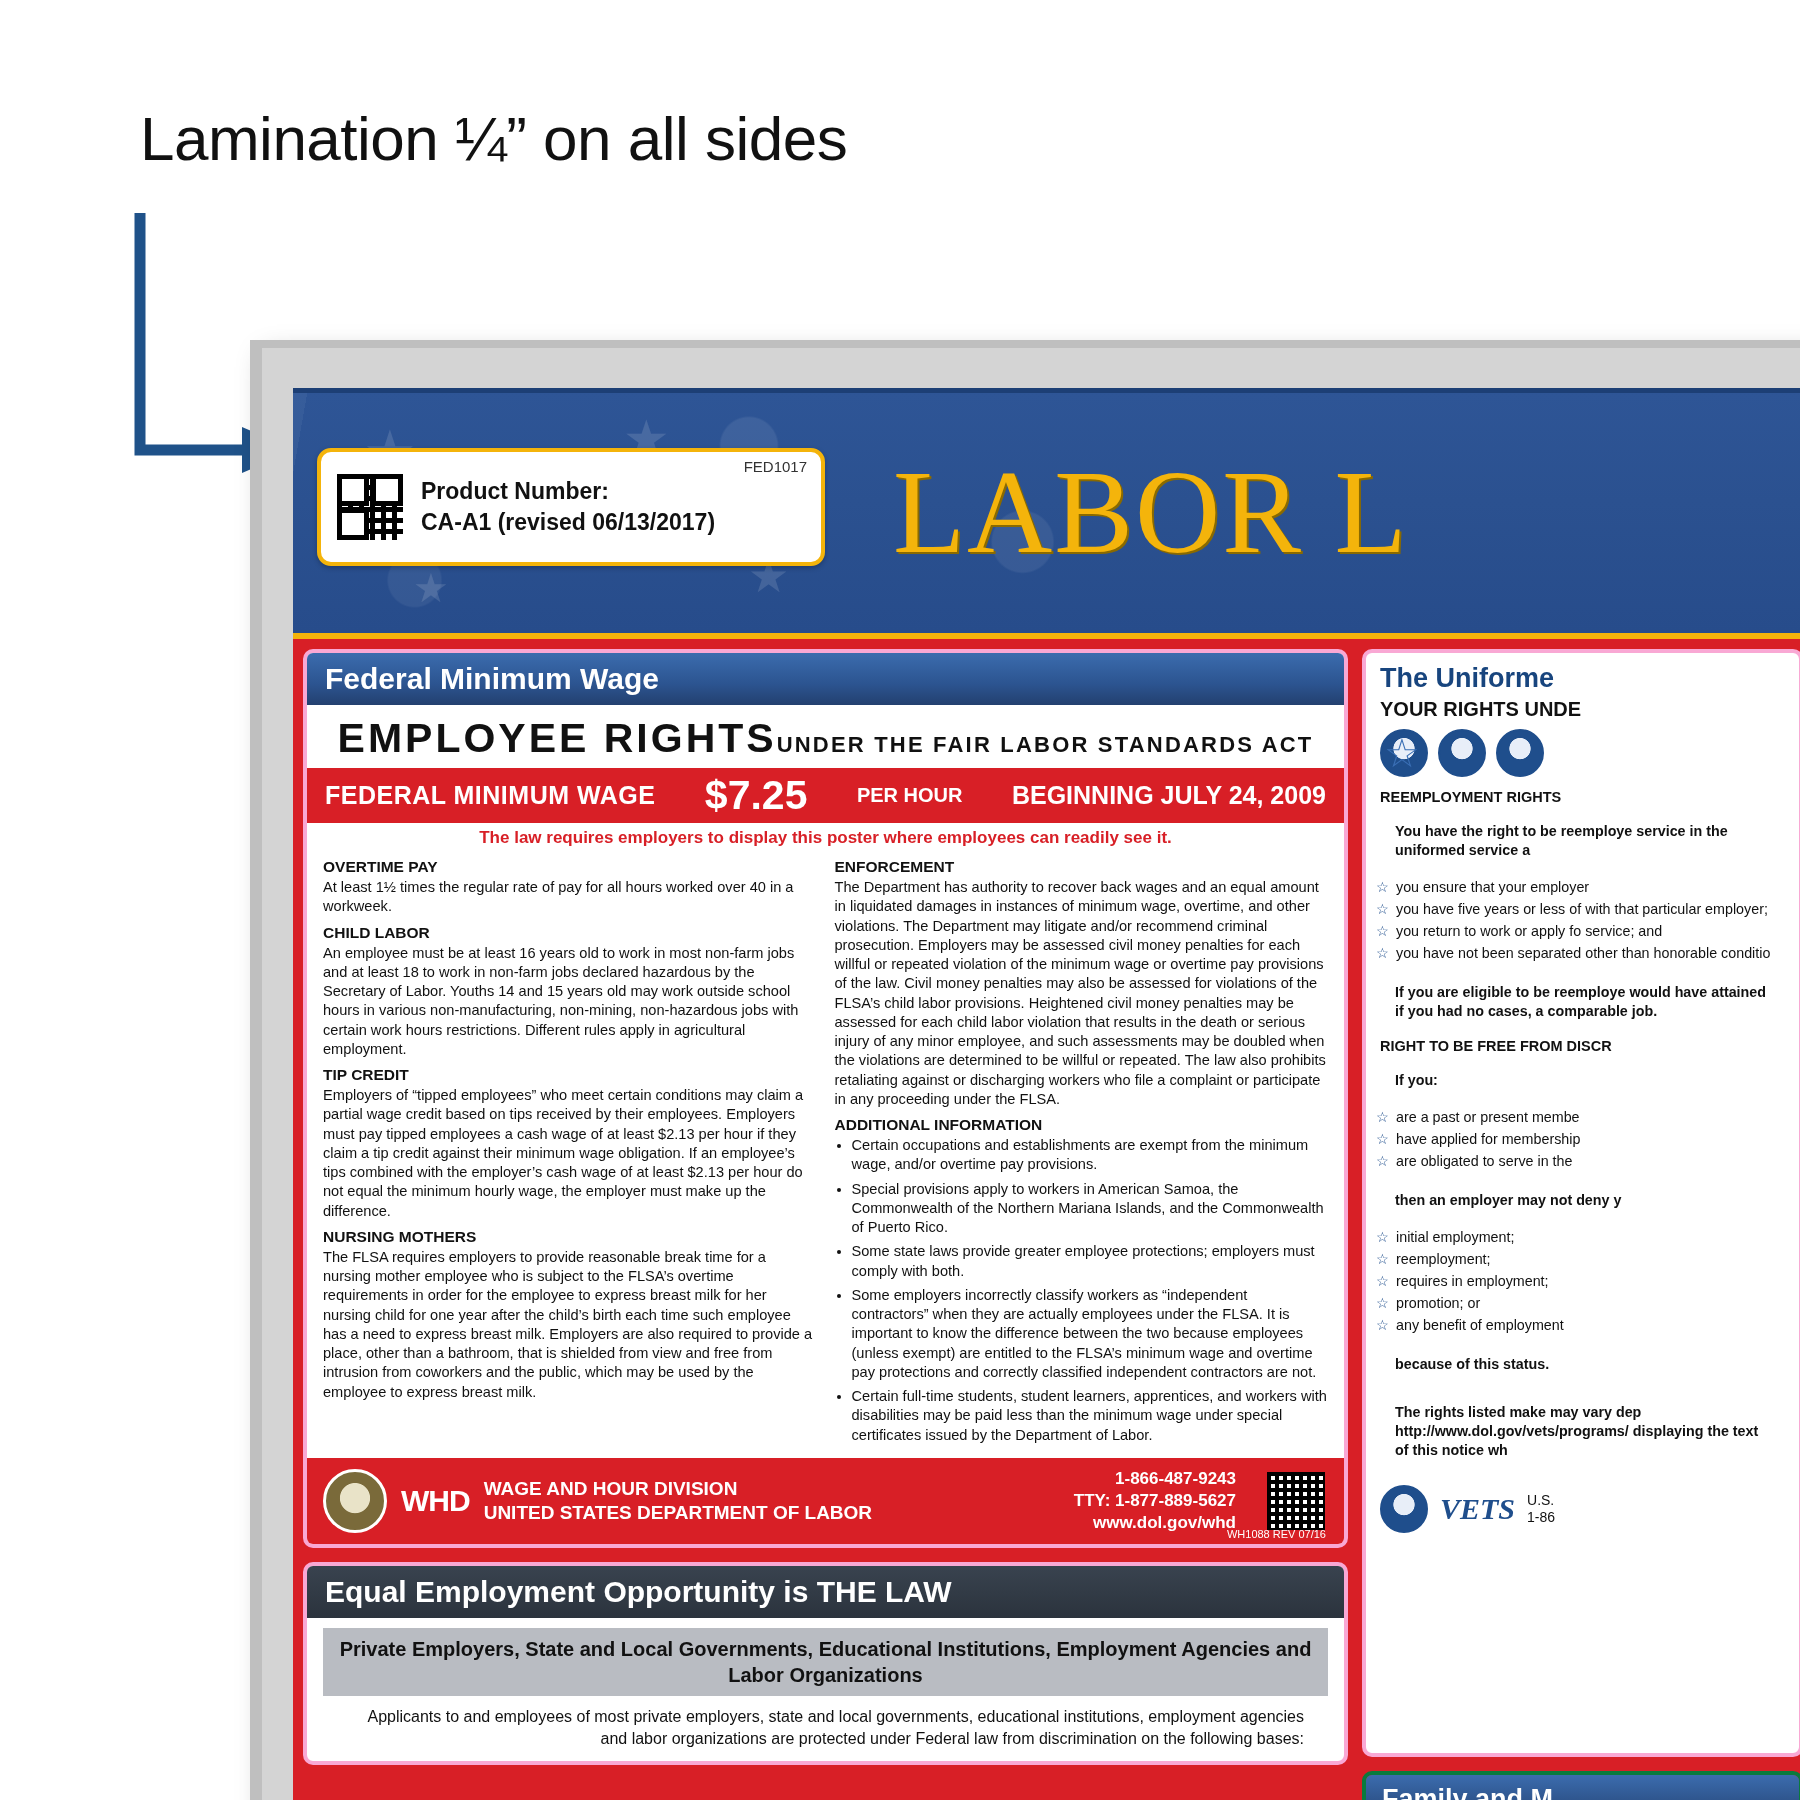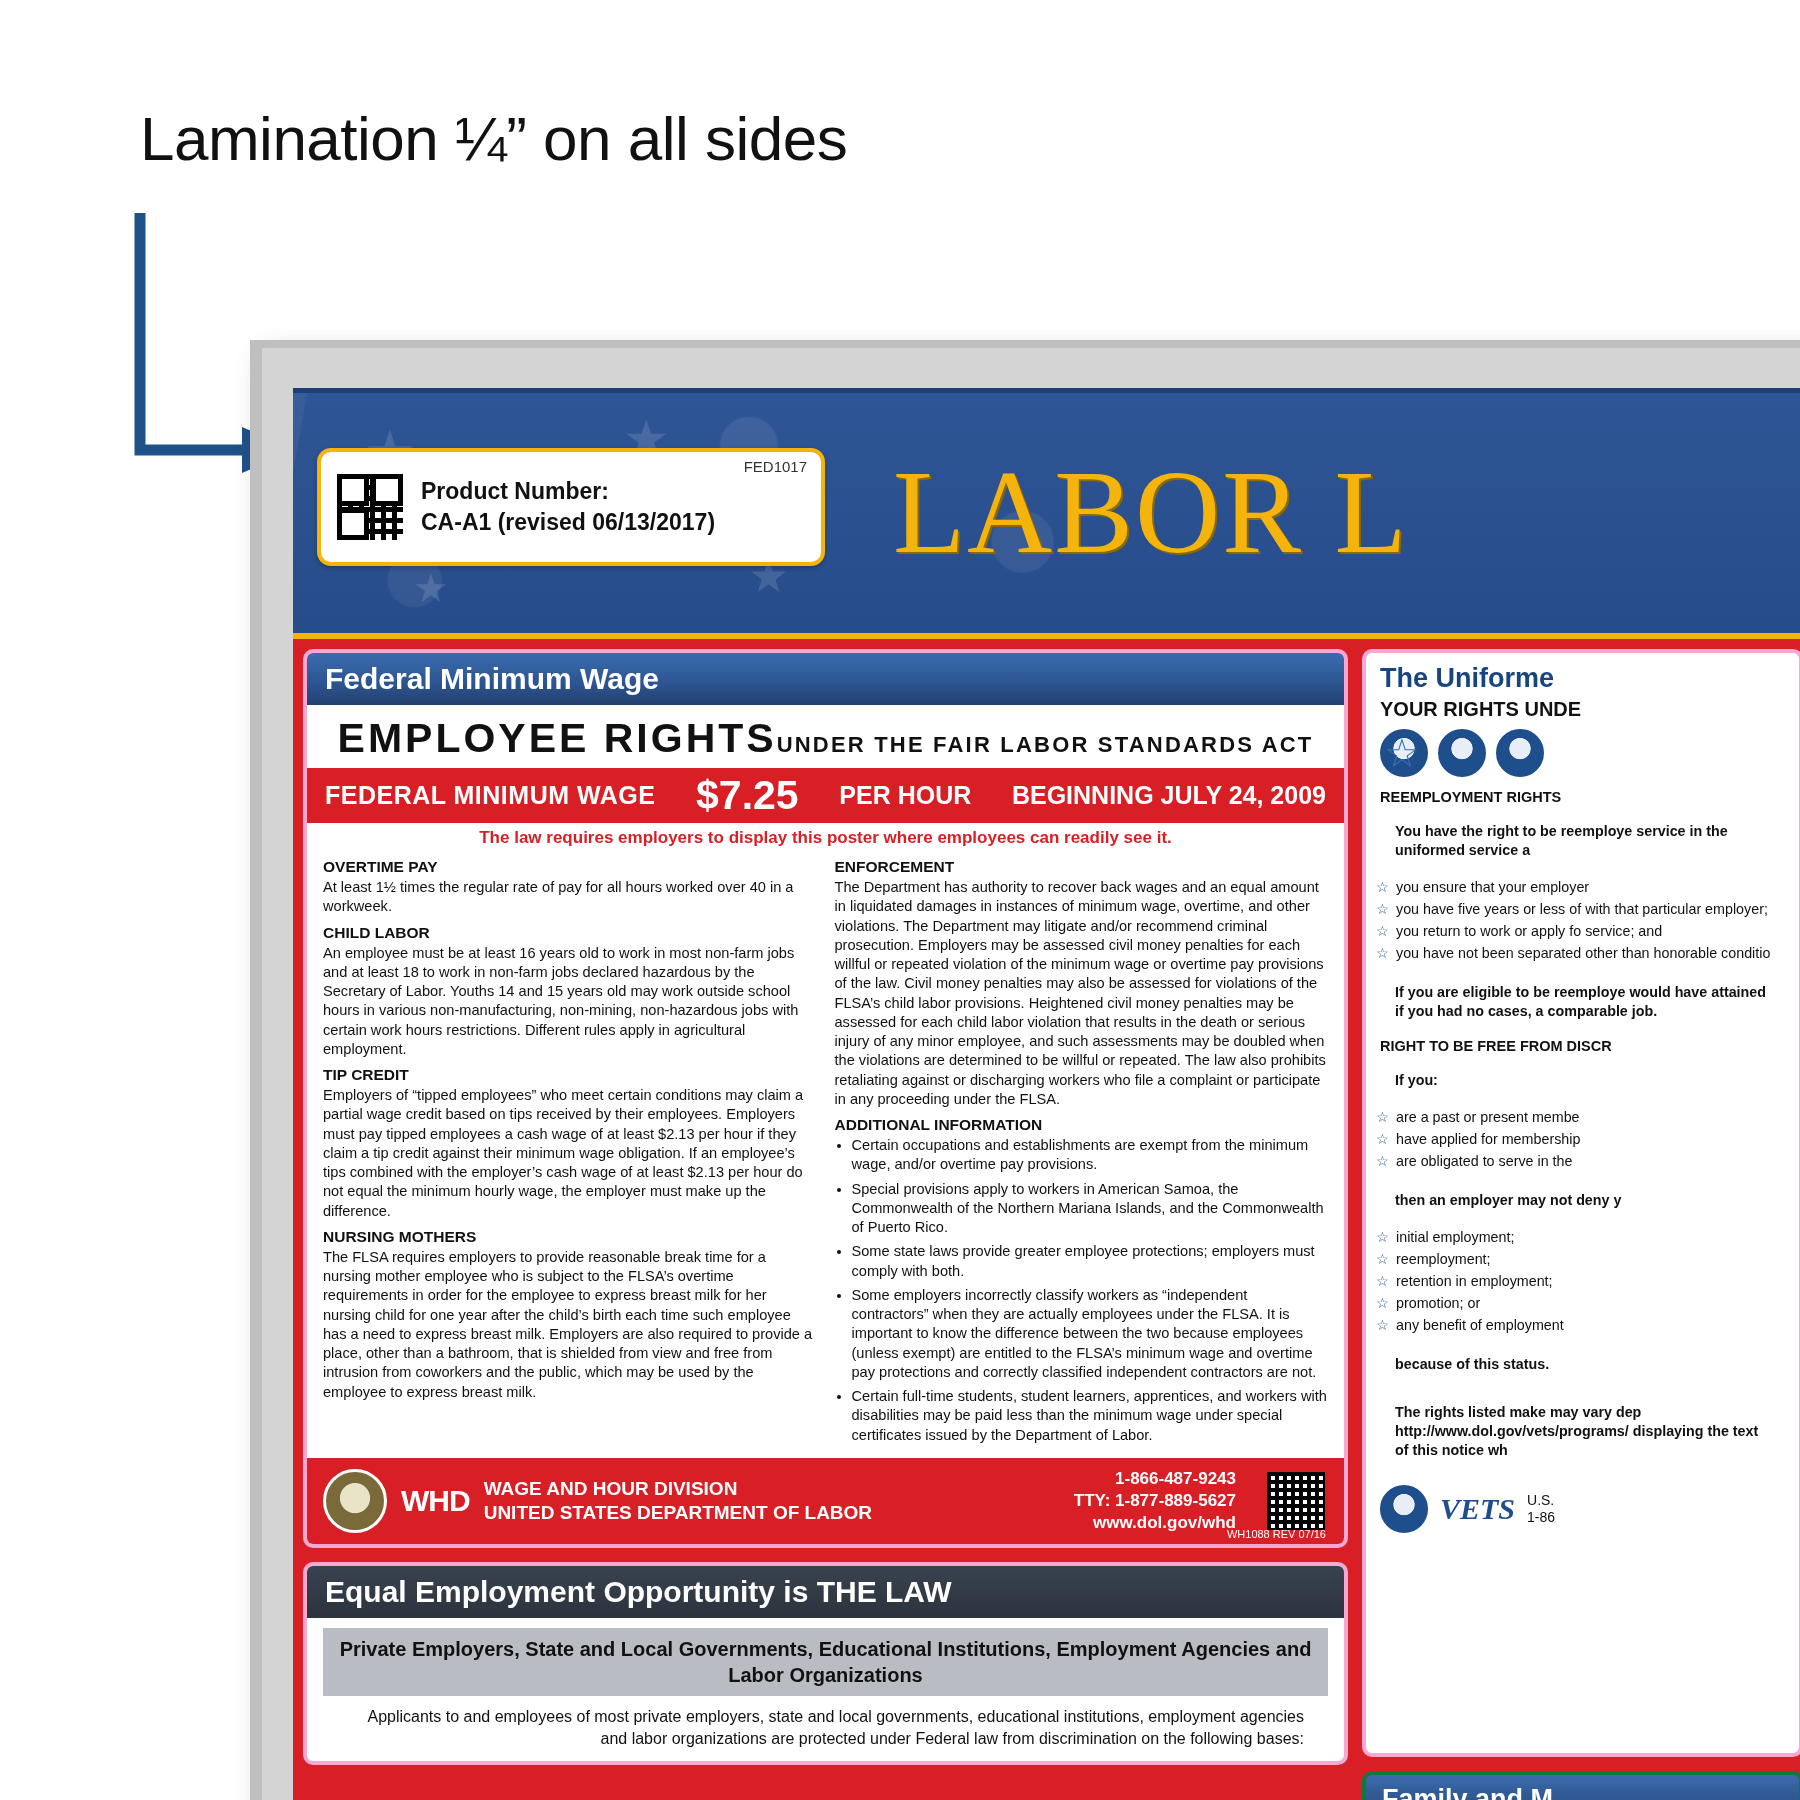--- a/index.html
+++ b/index.html
@@ -107,21 +107,21 @@
     padding:10px 6px 6px;background:#fff;
   }
   .flsa-rights .big{font-size:41px;font-weight:bold;letter-spacing:3px;color:#111;}
   .flsa-rights .sub{font-size:22px;font-weight:bold;letter-spacing:2.2px;color:#111;}
   .wage-bar{
     background:#d81f26;color:#fff;display:flex;align-items:center;justify-content:space-between;
     padding:4px 18px;
   }
   .wage-bar .l{font-size:25px;font-weight:bold;letter-spacing:.5px;}
   .wage-bar .amt{font-size:41px;font-weight:bold;}
-  .wage-bar .per{font-size:25px;font-weight:bold;}
+  .wage-bar .per{font-size:20px;font-weight:bold;}
   .wage-bar .r{font-size:25px;font-weight:bold;}
   .notice{
     text-align:center;color:#d81f26;font-size:17px;font-weight:bold;
     padding:5px 6px 3px;background:#fff;
   }
   .flsa-cols{display:flex;gap:18px;padding:0 16px 8px;background:#fff;}
   .flsa-cols .c{width:50%;}
   .h5{font-size:15.5px;font-weight:bold;color:#111;margin:7px 0 2px;}
   .p{font-size:14.6px;line-height:1.32;color:#111;margin:0 0 6px;}
   ul.bul{margin:0;padding-left:17px;}
@@ -307,21 +307,21 @@
         <p class="r-p">If you:</p>
         <ul class="stars">
           <li>are a past or present membe</li>
           <li>have applied for membership</li>
           <li>are obligated to serve in the</li>
         </ul>
         <p class="r-p">then an employer may not deny y</p>
         <ul class="stars">
           <li>initial employment;</li>
           <li>reemployment;</li>
-          <li>retention in employment;</li>
+          <li>requires in employment;</li>
           <li>promotion; or</li>
           <li>any benefit of employment</li>
         </ul>
         <p class="r-p">because of this status.</p>
         <p class="r-p" style="margin-top:12px">The rights listed make may vary dep http://www.dol.gov/vets/programs/ displaying the text of this notice wh</p>
 
         <div class="vets-row">
           <span class="badge"></span>
           <span class="vets-logo">VETS</span>
           <span class="vets-txt">

